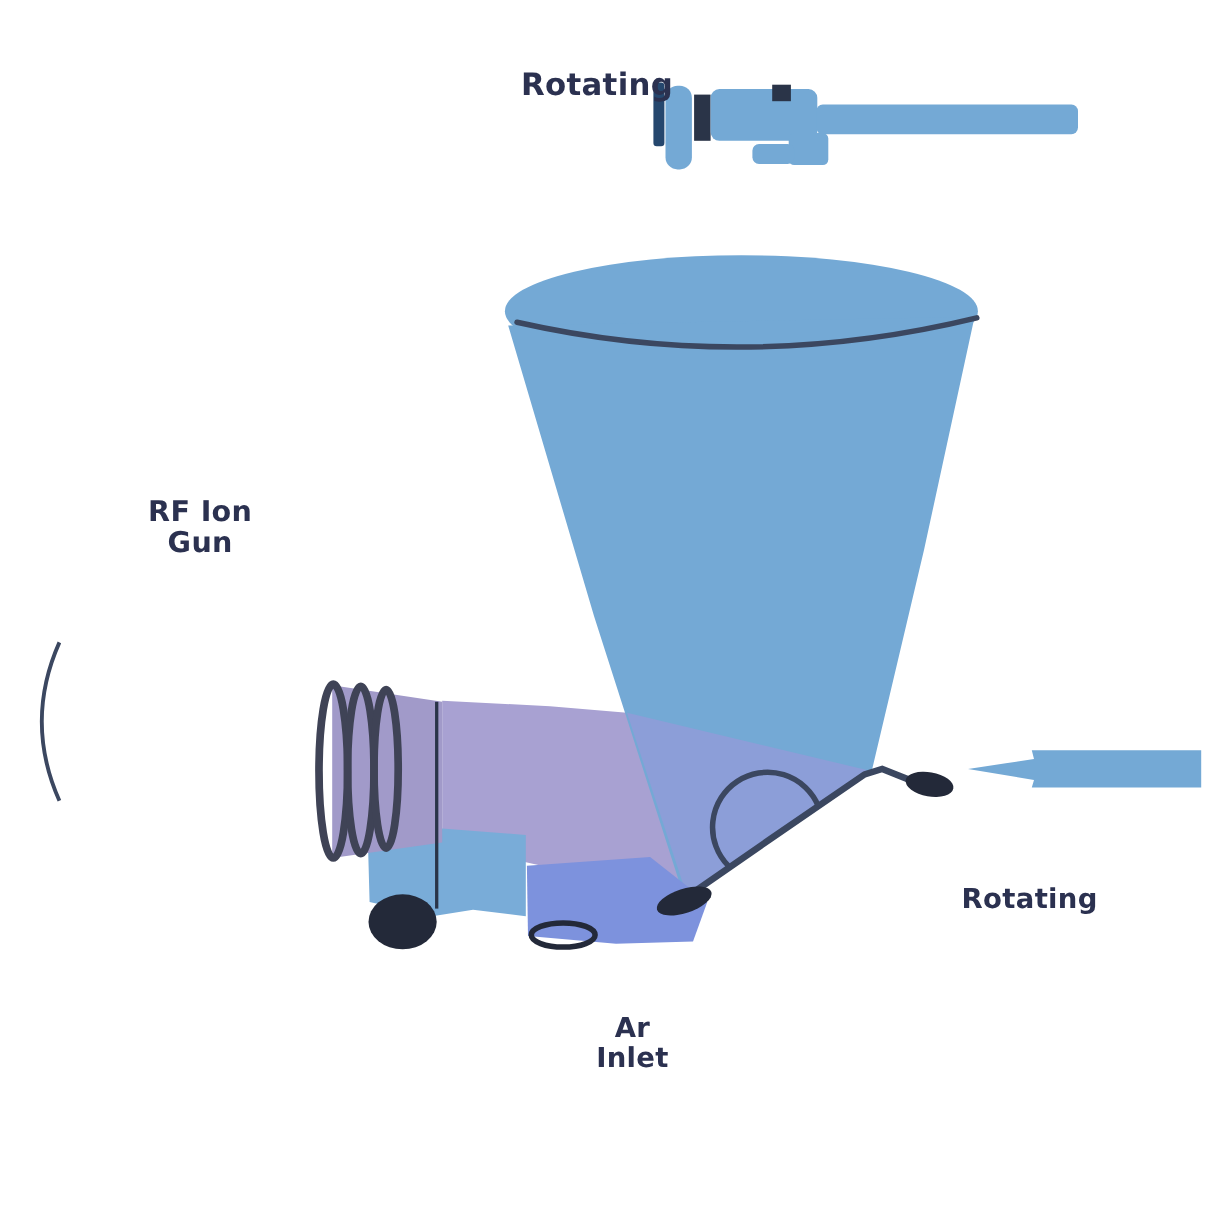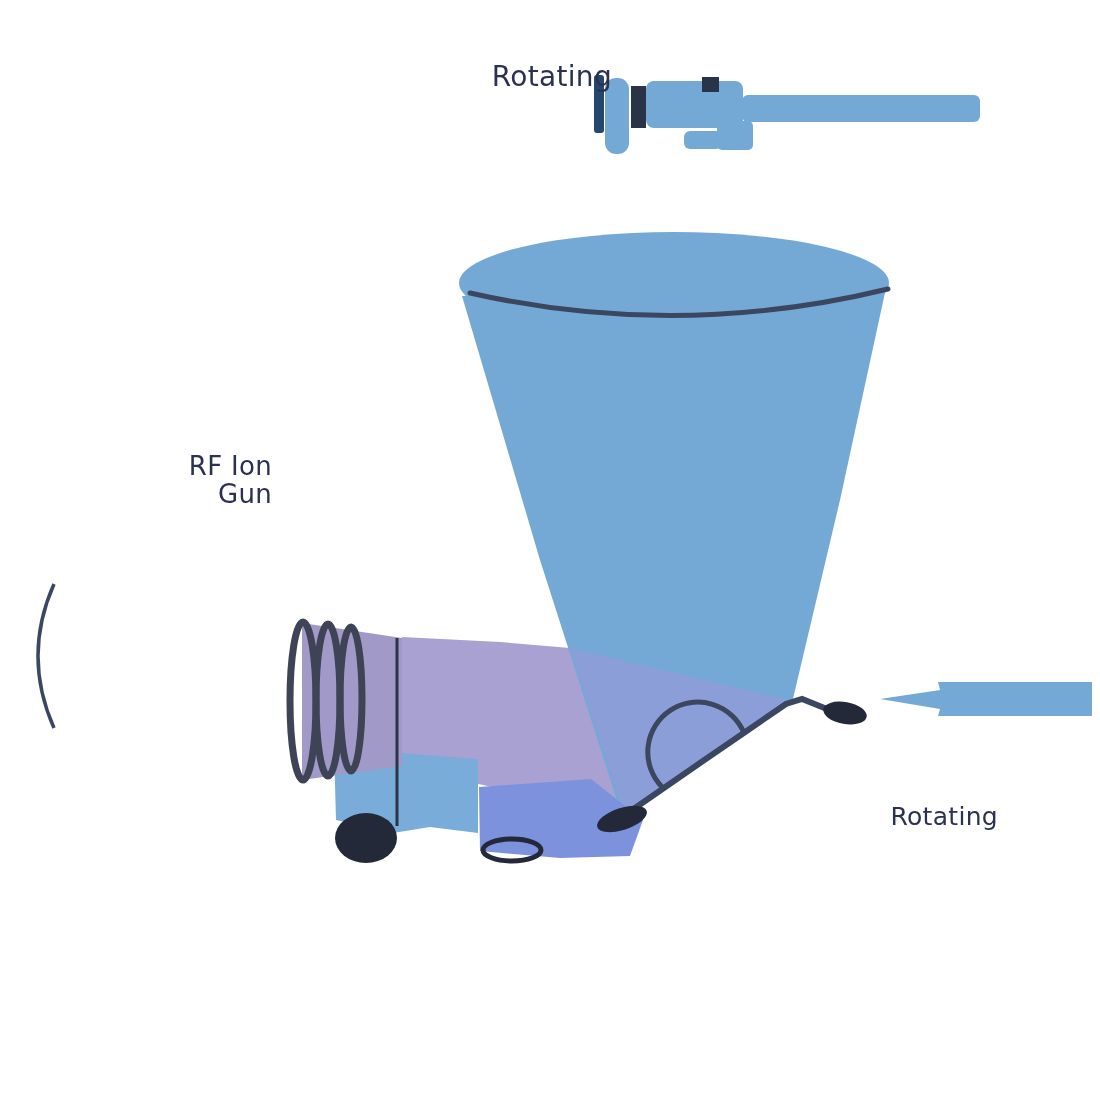--- a/index.html
+++ b/index.html
@@ -1,23 +1,23 @@
 <!DOCTYPE html>
 <html style="--label-color: #2b3150;"><head>
 <meta charset="utf-8">
 <style>
   html,body{margin:0;padding:0;background:#ffffff;}
   .stage{position:relative;width:1100px;height:1100px;overflow:hidden;
          font-family:"DejaVu Sans", sans-serif;}
   .stage svg{position:absolute;left:0;top:0;}
-  .lbl{position:absolute;color:var(--label-color,#2b3150);font-weight:400;
+  .lbl{position:absolute;color:var(--label-color,#2b3150);font-weight:700;
        letter-spacing:.3px;line-height:1.08;}
   .lbl span{display:block;}
   .lbl-substrate{left:340px;top:62px;width:272px;text-align:right;font-size:28px;}
-  .lbl-iongun{left:92px;top:452px;width:180px;text-align:right;font-size:26px;}
+  .lbl-iongun{left:92px;top:452px;width:180px;text-align:center;font-size:26px;}
   .lbl-neutralizer{left:118px;top:851px;width:200px;text-align:right;font-size:25px;}
   .lbl-arinlet{left:475px;top:921px;width:200px;text-align:center;font-size:25px;}
   .lbl-target{left:778px;top:803px;width:220px;text-align:right;font-size:25px;}
 </style>
 </head>
 <body>
 
 <div class="stage">
   <svg width="1100" height="1100" viewBox="0 0 1100 1100">
 
@@ -73,18 +73,20 @@
     <span>Rotating</span>
   </div>
 
   <div class="lbl lbl-iongun">
     <span>RF Ion</span>
     <span>Gun</span>
   </div>
 
 
   <div class="lbl lbl-arinlet">
+    <span>Ar</span>
+    <span>Inlet</span>
   </div>
 
   <div class="lbl lbl-target">
     <span>Rotating</span>
   </div>
 </div>
 
 </body></html>

